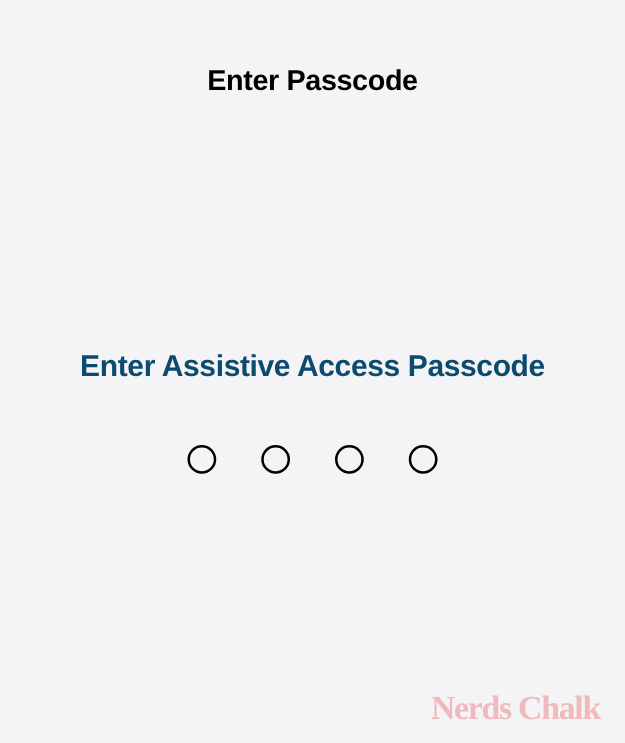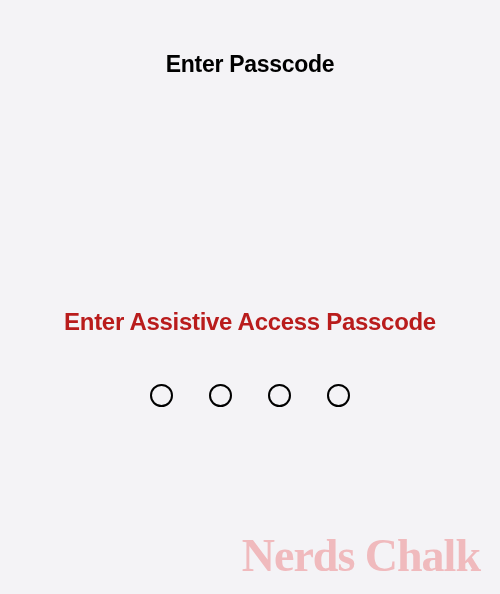--- a/index.html
+++ b/index.html
@@ -41,41 +41,40 @@
     }
     .content {
       display: flex;
       flex-direction: column;
       align-items: center;
       padding-top: 200px;
     }
     .prompt-text {
       font-size: 24px;
       font-weight: 600;
-      color: #b91c1c;
+      color: #0c4a6e;
       letter-spacing: -0.3px;
-      margin-top: 28px;
     }
     .dots-container {
       display: flex;
       gap: 36px;
       margin-top: 48px;
     }
     .passcode-dot {
       width: 23px;
       height: 23px;
       border: 2px solid #000;
       border-radius: 50%;
       background: transparent;
     }
     .watermark {
       position: absolute;
       bottom: 12px;
       right: 20px;
-      font-size: 46px;
+      font-size: 27px;
       font-weight: 800;
       color: rgba(236, 138, 142, 0.55);
       letter-spacing: -1px;
       font-family: Georgia, "Times New Roman", serif;
       margin-left: 43px;
     }
   </style>
 </head>
 <body>
 

